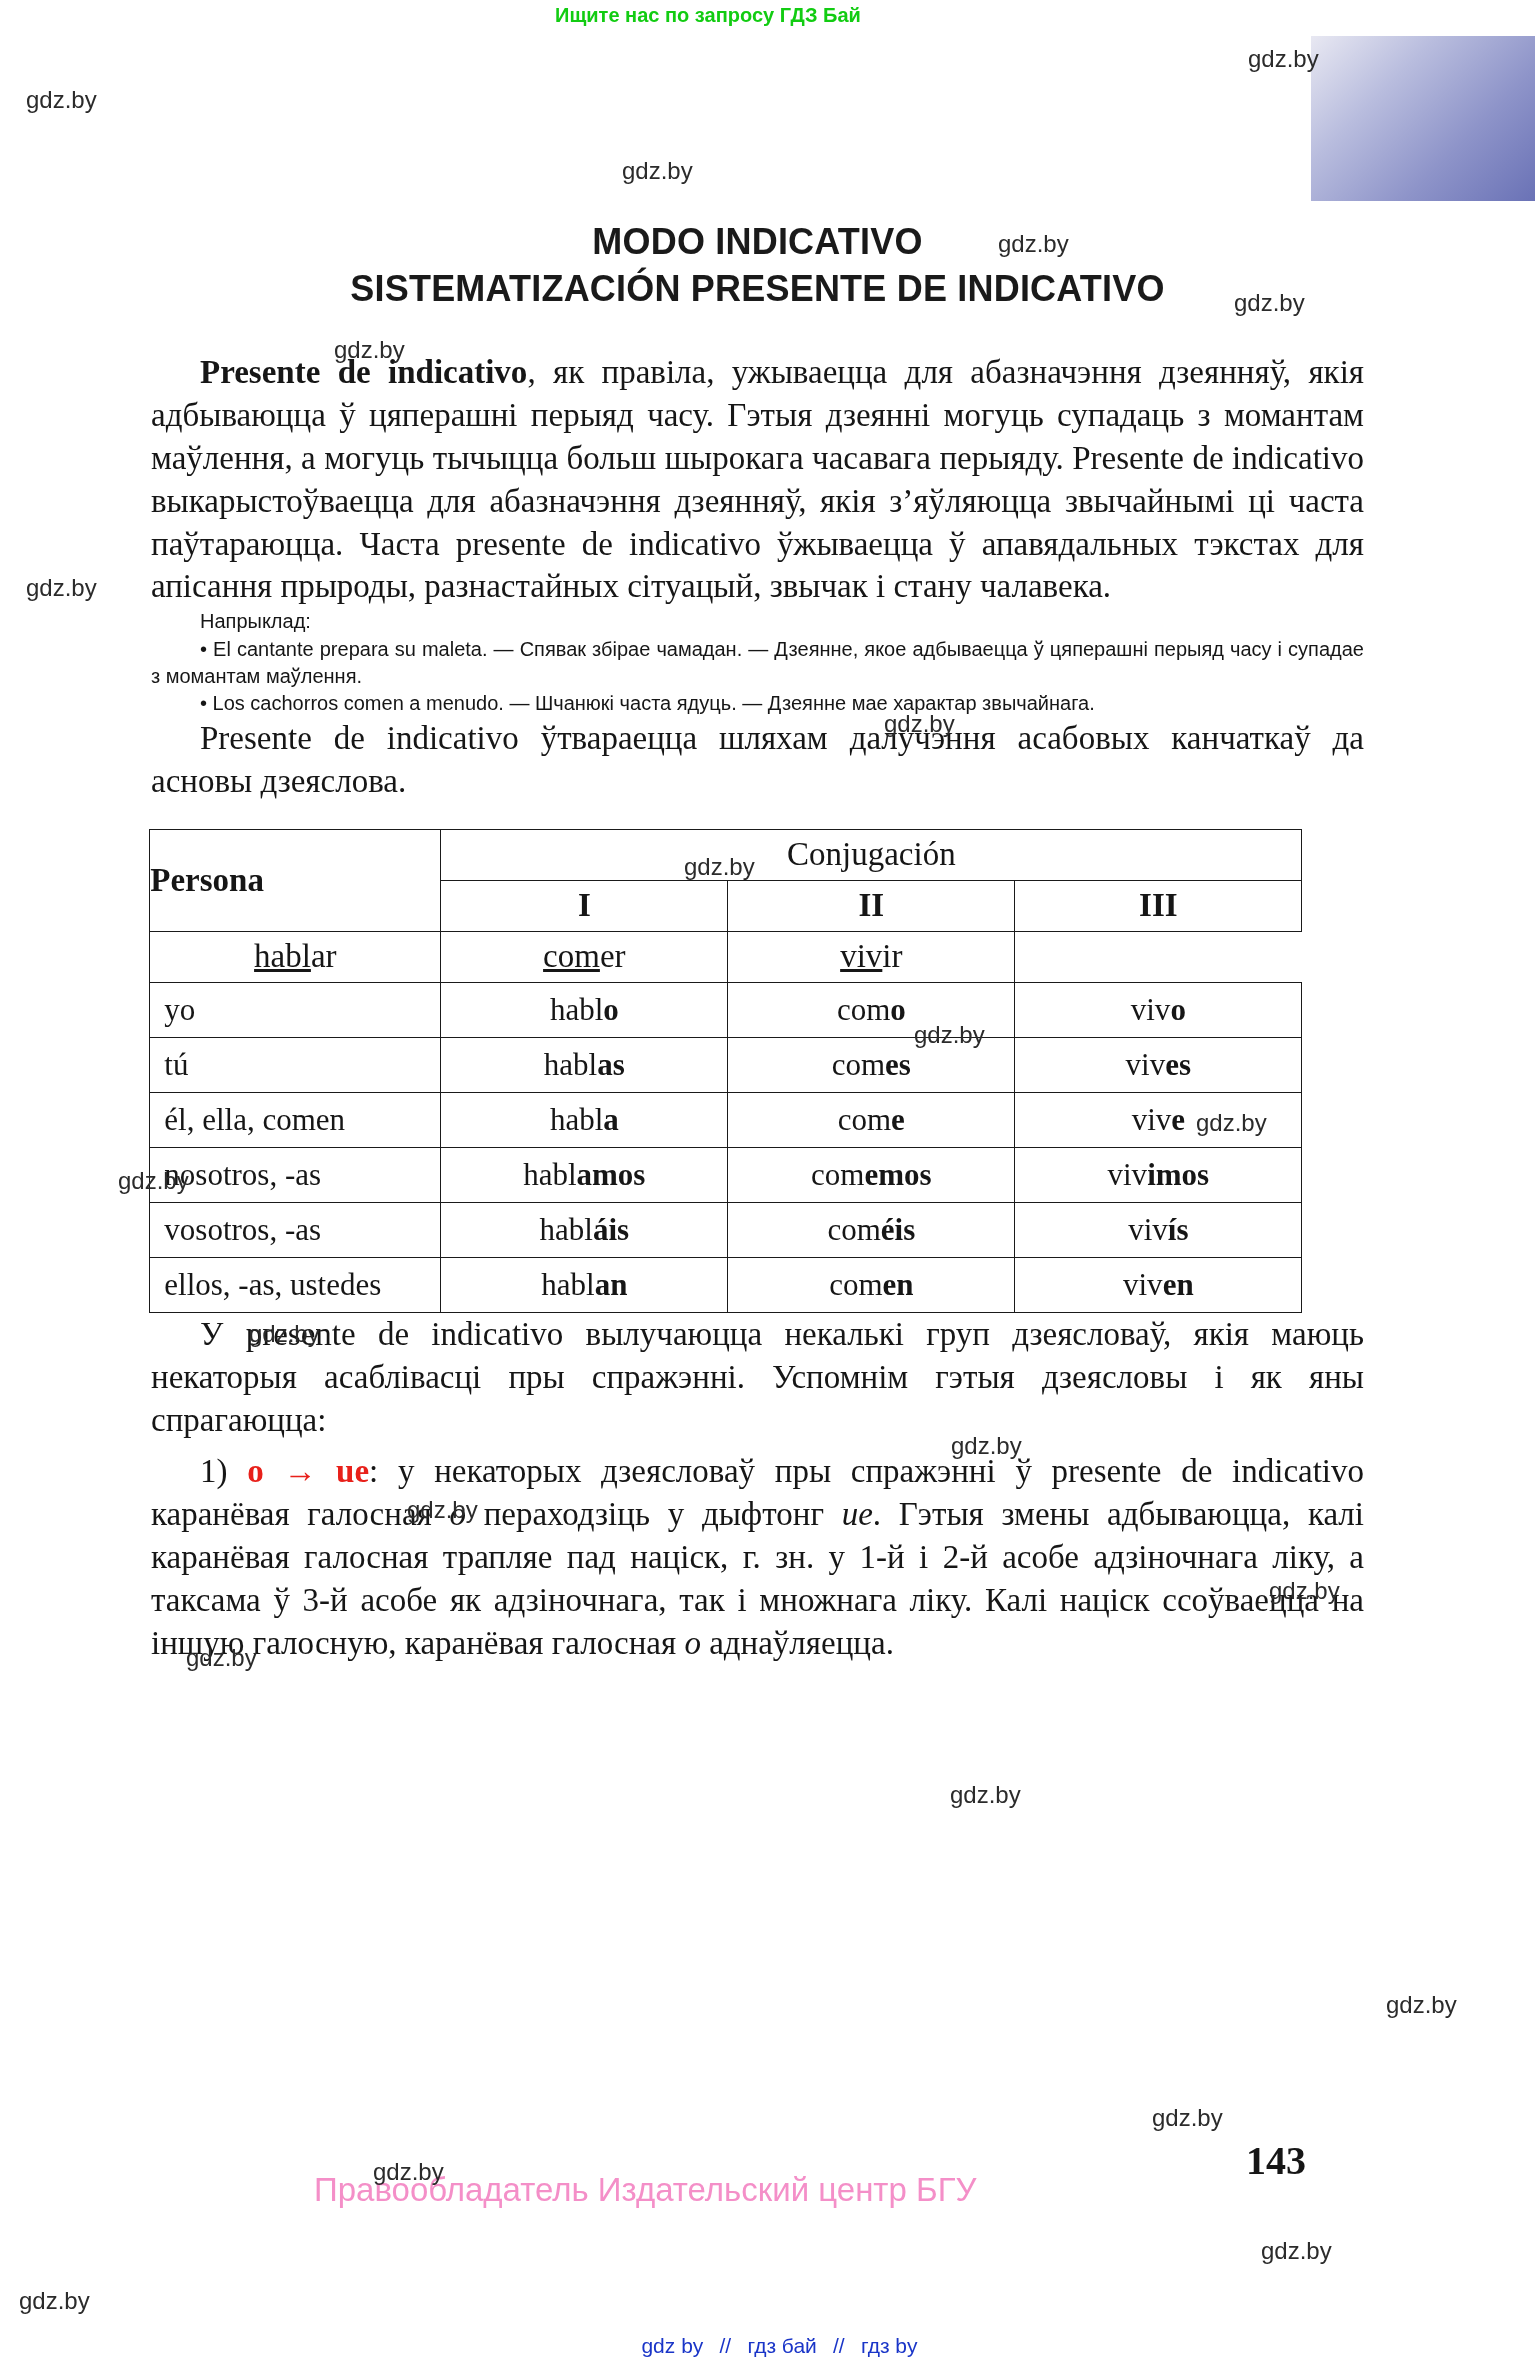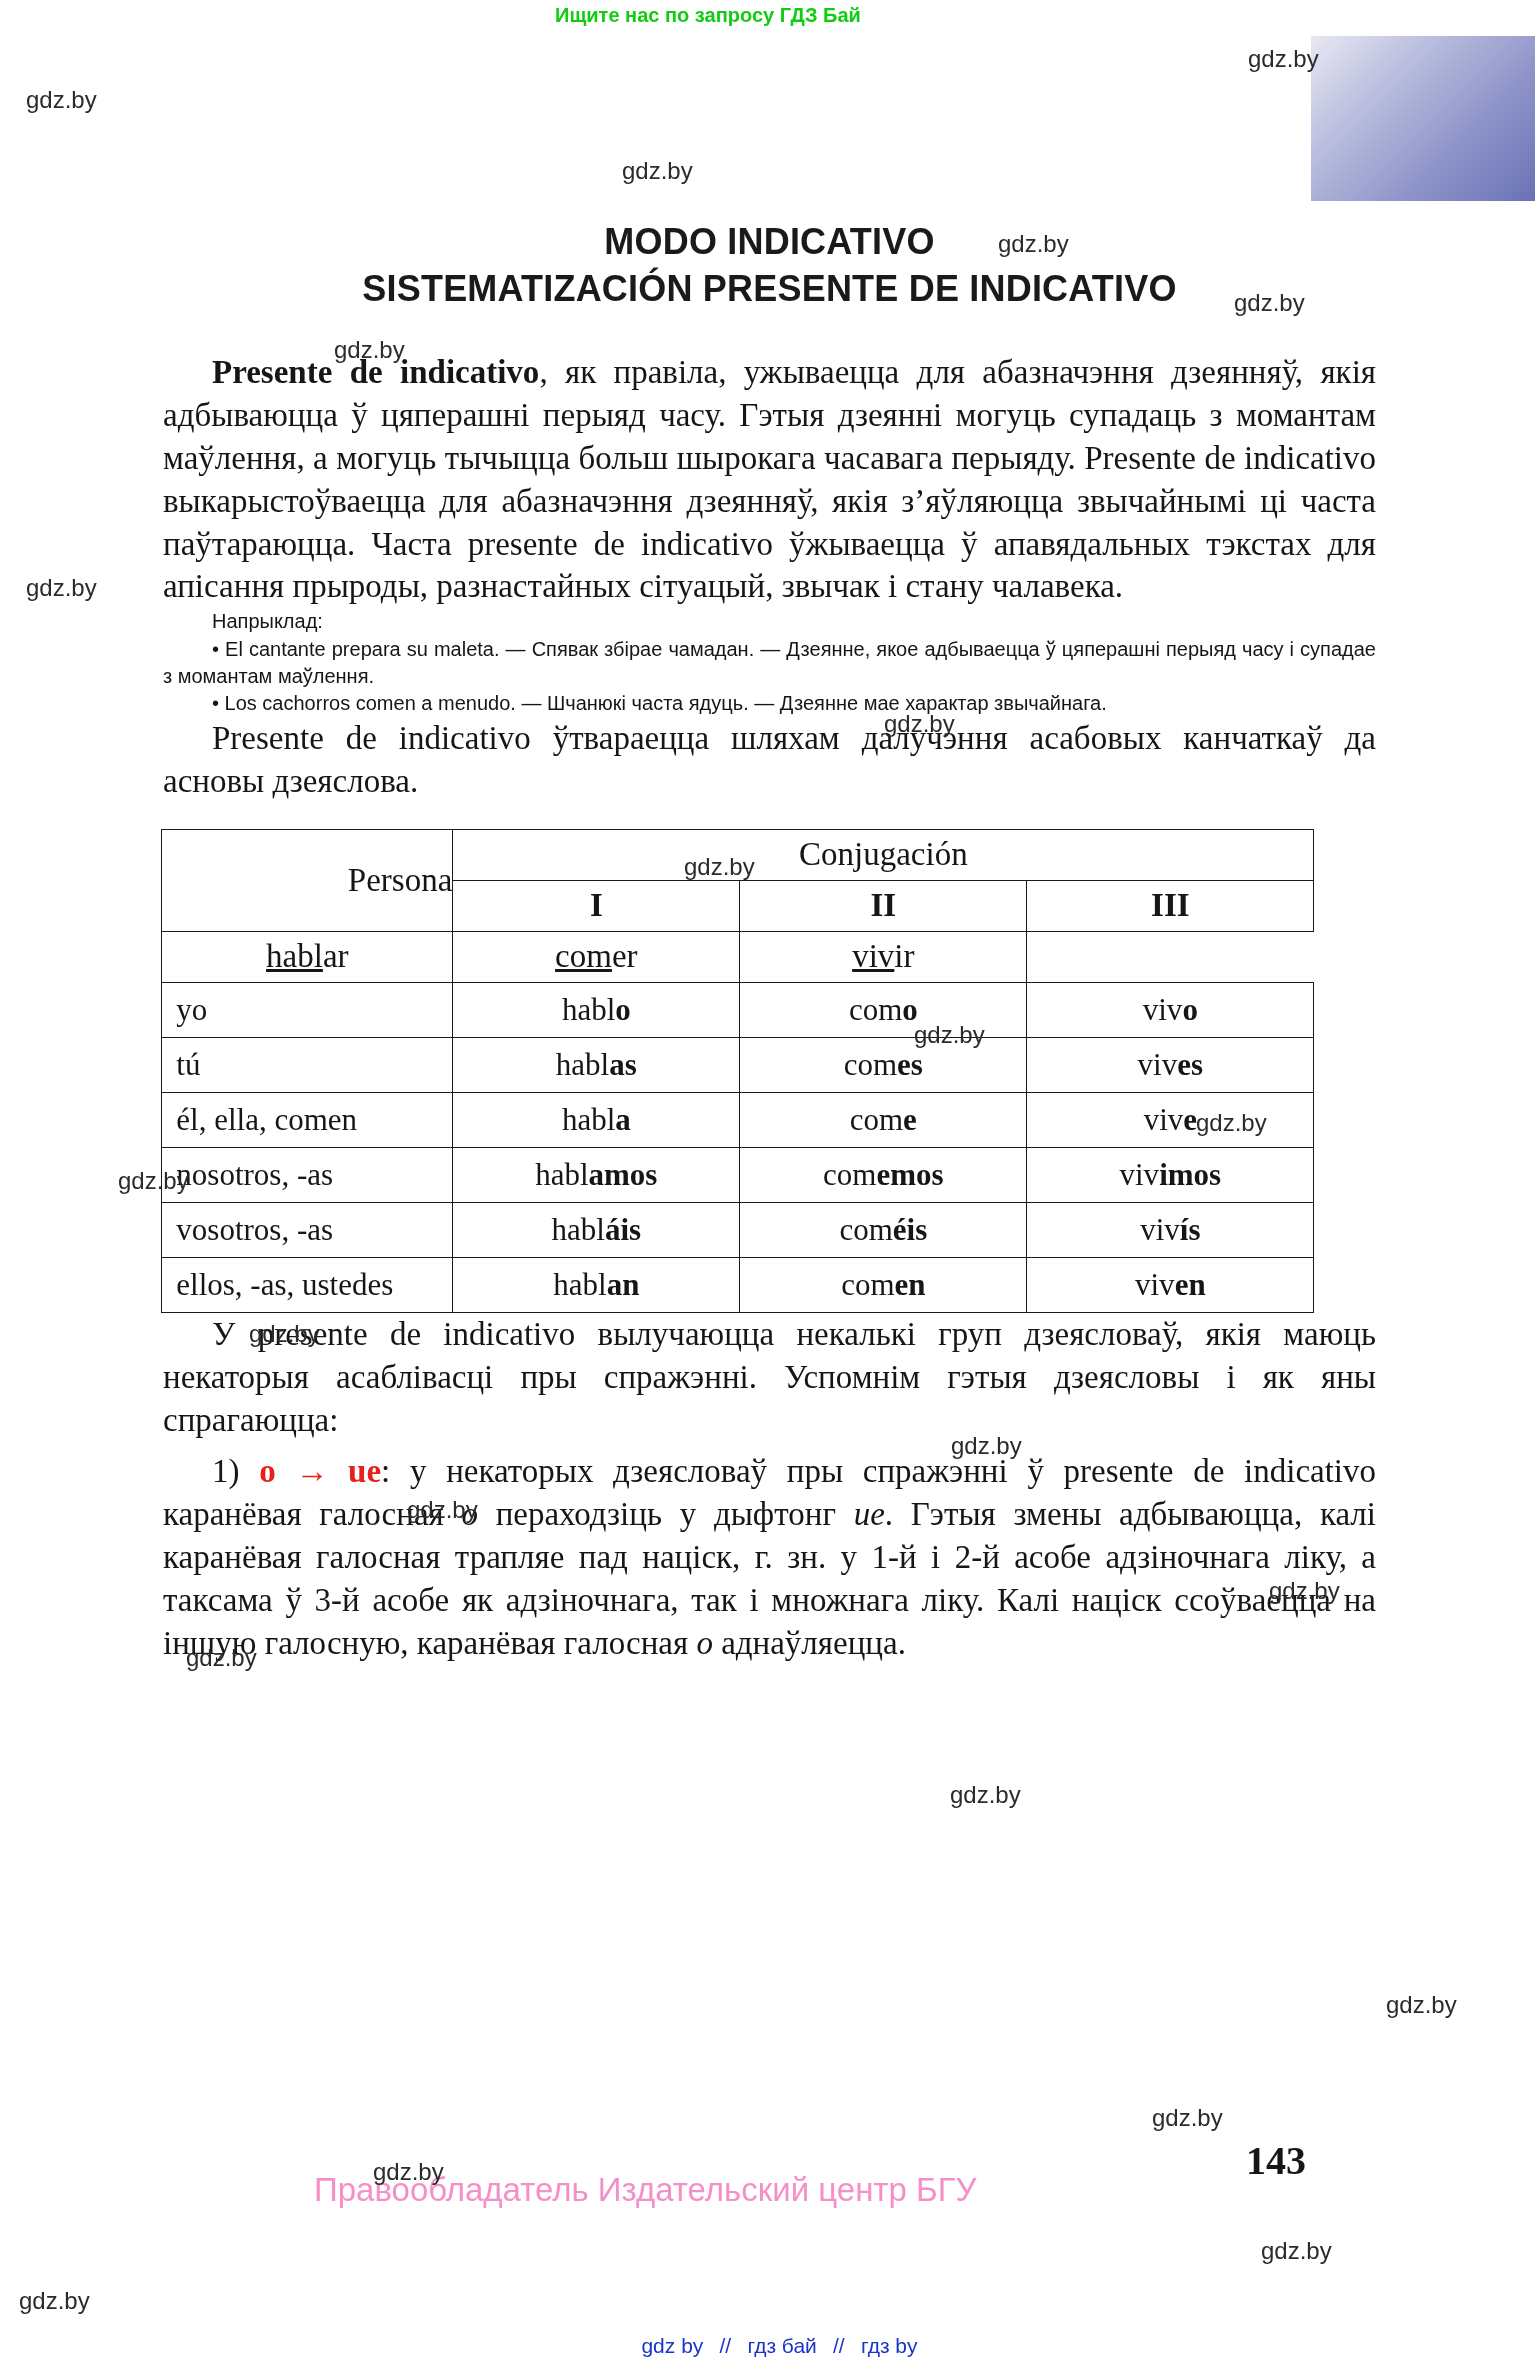--- a/index.html
+++ b/index.html
@@ -48,21 +48,21 @@
     font-family: "Liberation Sans", "DejaVu Sans", sans-serif;
     font-size: 20px;
     font-weight: 600;
     color: #12cc12;
     z-index: 30;
   }
 
   
   .content {
     position: absolute;
-    left: 163px;
+    left: 151px;
     top: 0;
     width: 1213px;
     z-index: 20;
   }
 
   .title-block {
     margin-top: 221px;
     text-align: center;
     font-family: "Liberation Sans", "DejaVu Sans", sans-serif;
     font-weight: bold;
@@ -122,23 +122,23 @@
     font-size: 31px;
     color: #161616;
     padding: 0;
   }
   table.conj .hd-conj {
     text-align: center;
     height: 50px;
     font-size: 33px;
   }
   table.conj .hd-persona {
-    text-align: right;
-    font-size: 33px;
-    font-weight: normal;
+    text-align: left;
+    font-size: 33px;
+    font-weight: bold;
     vertical-align: middle;
   }
   table.conj .hd-roman {
     text-align: center;
     height: 50px;
     font-size: 33px;
     font-weight: bold;
   }
   table.conj .hd-verb {
     text-align: center;

